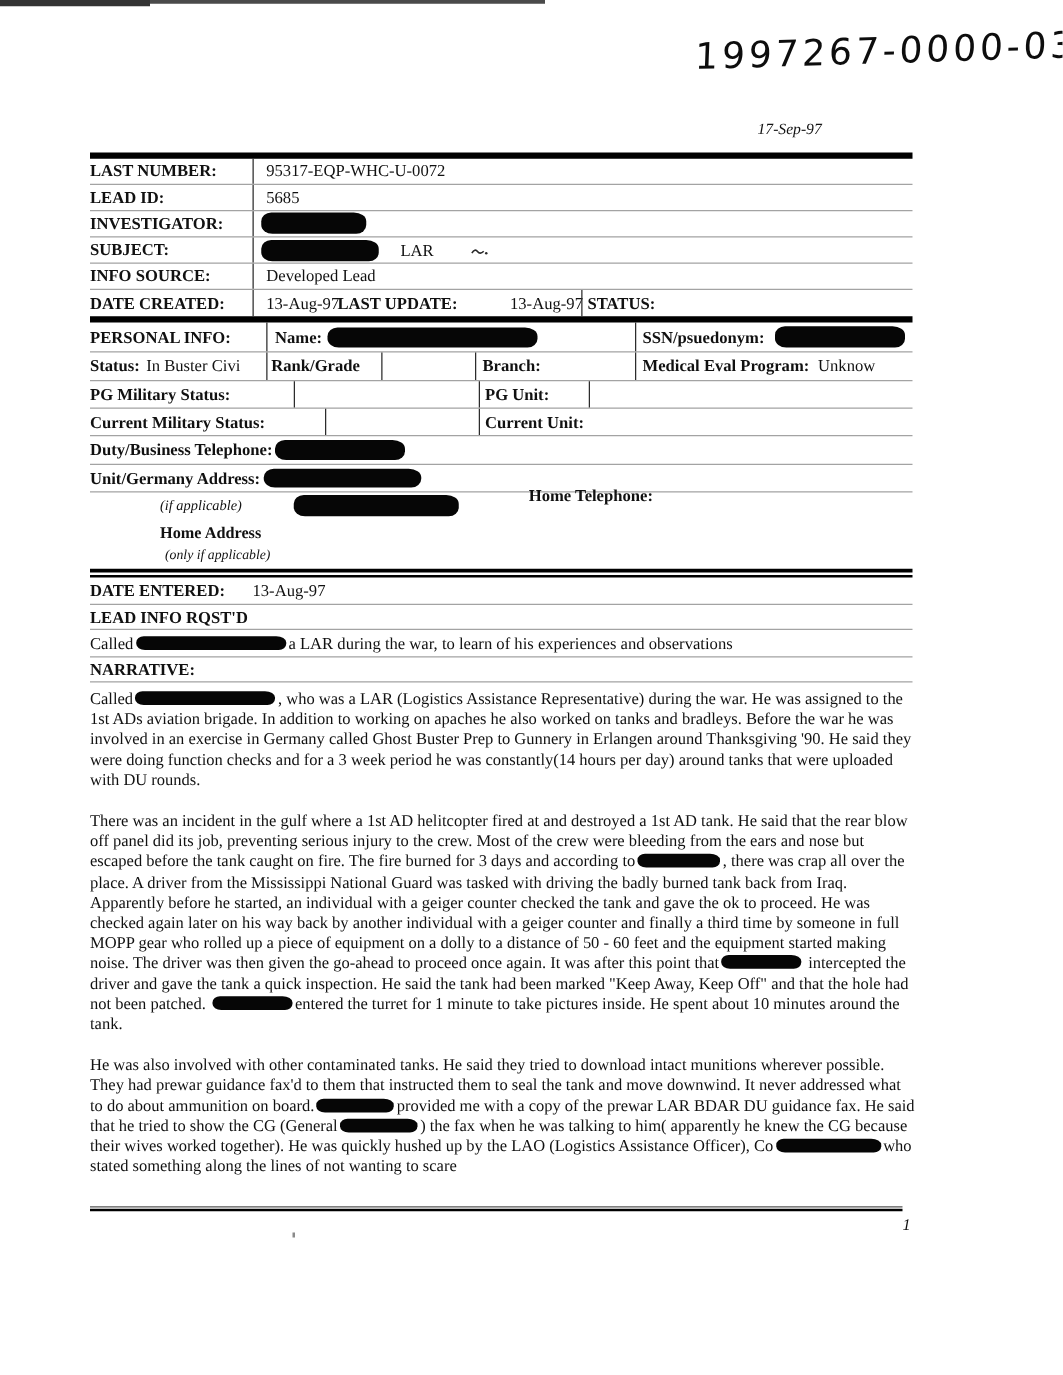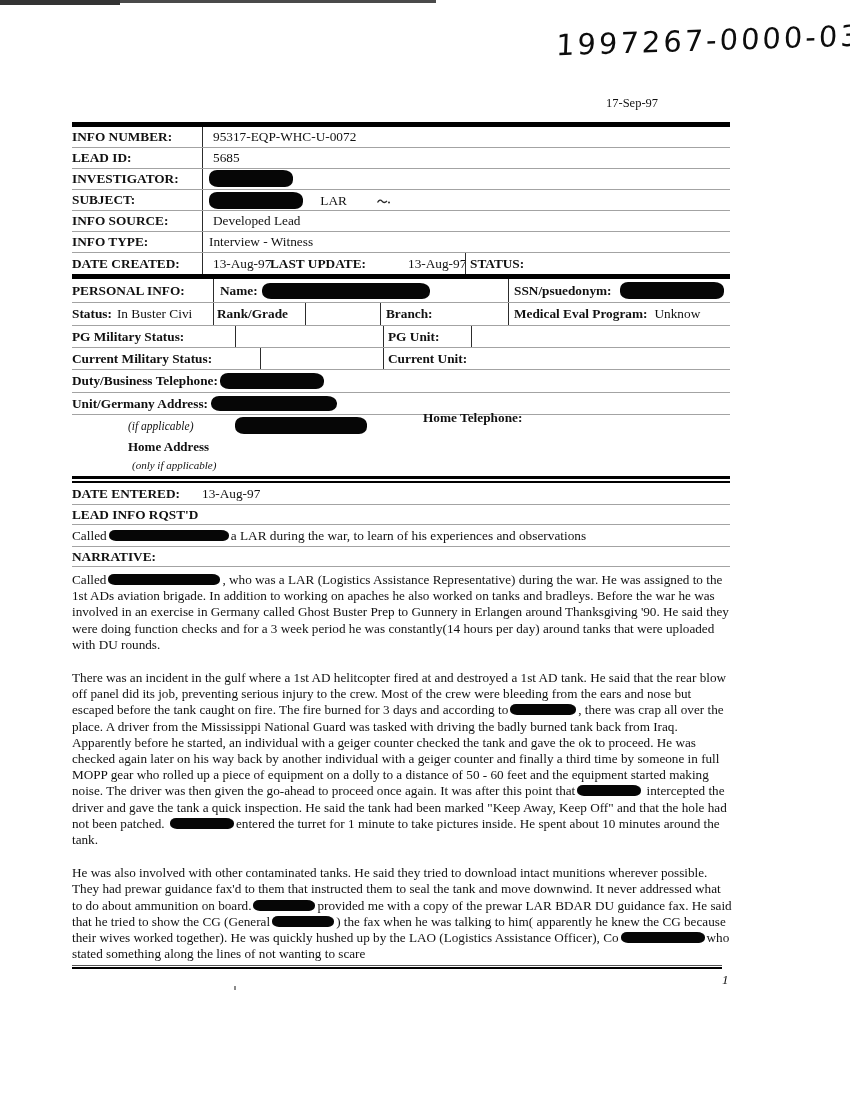--- a/index.html
+++ b/index.html
@@ -20,21 +20,21 @@
 
   .handwritten {
     position: absolute; top: 24px; left: 556px; width: 270px;
     font-family: "DejaVu Sans", sans-serif;
     font-size: 29px; letter-spacing: 3px; color: #0d0d0d;
     transform: rotate(-1.8deg) skewX(-4deg);
     white-space: nowrap;
   }
   .title-row { position: absolute; top: 91px; left: 72px; width: 660px; text-align: center; }
   .title-row .title { font-weight: bold; font-size: 17px; letter-spacing: 0.3px; }
-  .doc-date { position: absolute; top: 96px; left: 606px; font-size: 12.5px; }
+  .doc-date { position: absolute; top: 96px; left: 606px; font-style: italic; font-size: 12.5px; }
 
   .form { position: absolute; left: 72px; top: 122px; width: 658px; }
 
   .thick-rule { height: 5px; background: #000; }
   .dbl-rule { margin-top: 3px; border-top: 3px solid #000; border-bottom: 2px solid #000; height: 7px; background: #fff; }
 
   .row { display: flex; align-items: center; border-bottom: 1px solid #a3a3a3; font-size: 13.3px; }
   .row.noline { border-bottom: none; }
   .lbl { font-weight: bold; white-space: nowrap; overflow: hidden; }
   .cell { display: flex; align-items: center; align-self: stretch; white-space: nowrap; overflow: visible; }
@@ -76,21 +76,21 @@
 
   <div class="handwritten">1997267-0000-030</div>
 
   <div class="doc-date">17-Sep-97</div>
 
   <div class="form">
 
     <div class="thick-rule"></div>
 
     <div class="row s1">
-      <div class="lbl-col">INFO NUMBER:</div>
+      <div class="lbl-col">LAST NUMBER:</div>
       <div class="val">95317-EQP-WHC-U-0072</div>
     </div>
     <div class="row s1">
       <div class="lbl-col">LEAD ID:</div>
       <div class="val">5685</div>
     </div>
     <div class="row s1">
       <div class="lbl-col">INVESTIGATOR:</div>
       <div class="val"><span class="redact" style="width:84px;height:17px;margin-left:-4px;"></span></div>
     </div>
@@ -104,24 +104,20 @@
               <path d="M1.5 7.5 Q4 3.5 6 6.2 T 11 6" stroke="#2a2a2a" fill="none" stroke-width="1.3"></path>
               <circle cx="13" cy="7.6" r="1" fill="#2a2a2a"></circle>
             </svg>
           </span>
       </div>
     </div>
     <div class="row s1">
       <div class="lbl-col">INFO SOURCE:</div>
       <div class="val">Developed Lead</div>
     </div>
-    <div class="row s1">
-      <div class="lbl-col">INFO TYPE:</div>
-      <div class="val" style="padding-left:6px;">Interview - Witness</div>
-    </div>
     <div class="row s1 noline">
       <div class="lbl-col">DATE CREATED:</div>
       <div class="cell" style="width:67px;padding-left:10px;">13-Aug-97</div>
       <div class="cell lbl" style="width:138px;">LAST UPDATE:</div>
       <div class="cell" style="width:57px;">13-Aug-97</div>
       <div class="cell lbl bl" style="width:66px;padding-left:4px;">STATUS:</div>
     </div>
 
     <div class="thick-rule"></div>
 

